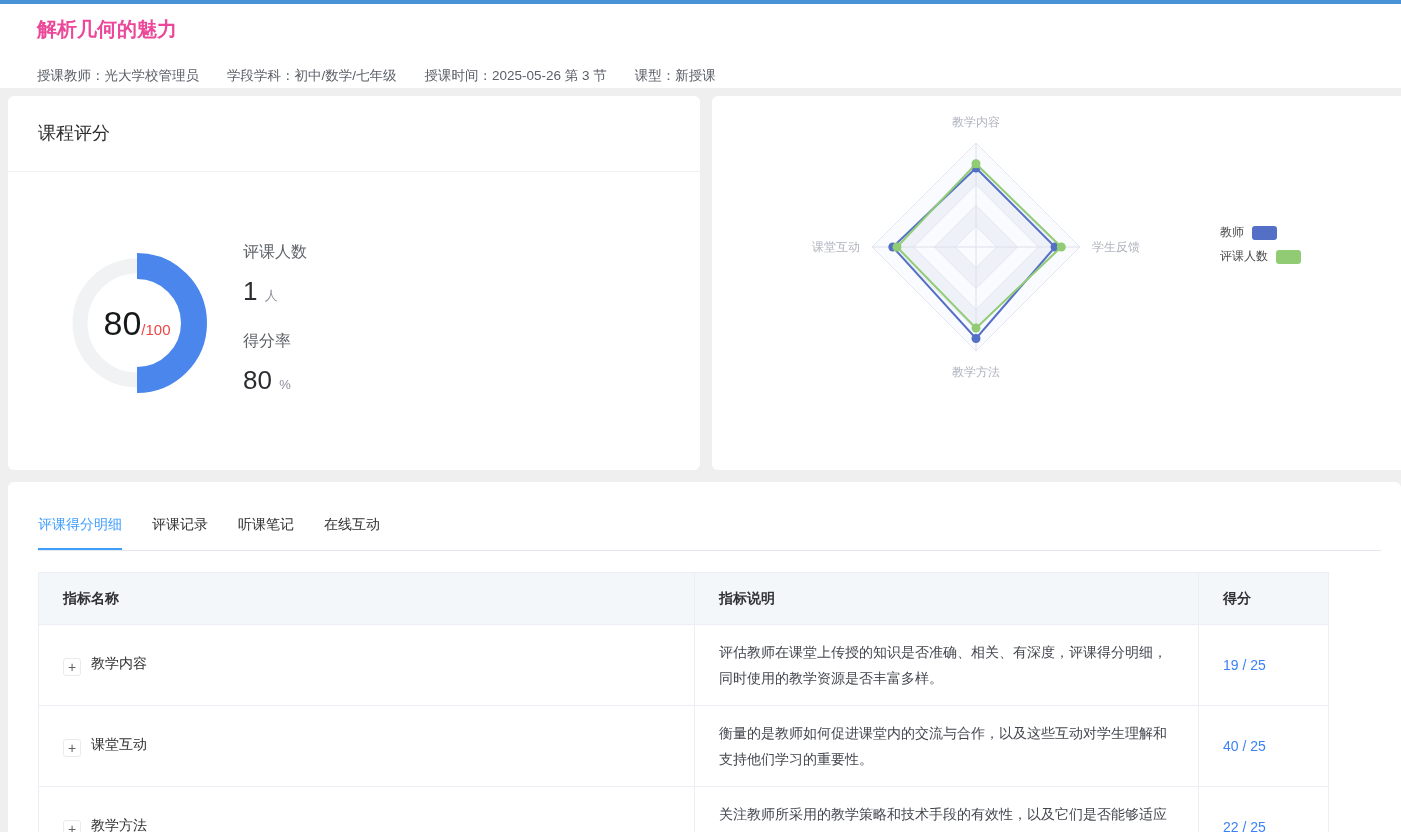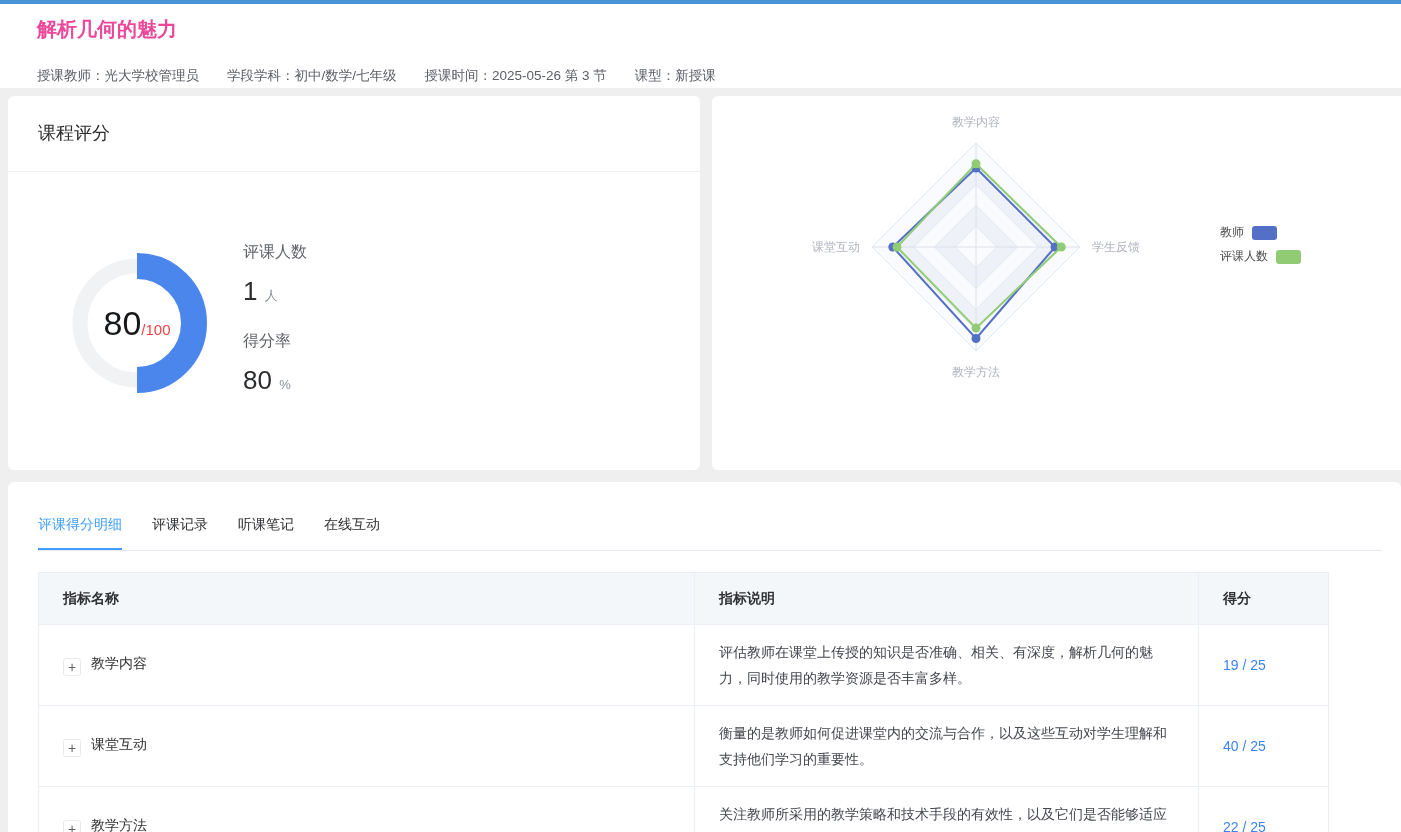--- a/index.html
+++ b/index.html
@@ -154,21 +154,21 @@
     <thead>
       <tr>
         <th>指标名称</th>
         <th>指标说明</th>
         <th>得分</th>
       </tr>
     </thead>
     <tbody id="table-body">
         <tr>
           <td class="cell-name"><span class="expand-box">+</span><span>教学内容</span></td>
-          <td class="cell-desc">评估教师在课堂上传授的知识是否准确、相关、有深度，解析几何的魅力，同时使用的教学资源是否丰富多样。</td>
+          <td class="cell-desc">评估教师在课堂上传授的知识是否准确、相关、有深度，评课得分明细，同时使用的教学资源是否丰富多样。</td>
           <td class="cell-score">19 / 25</td>
         </tr>
         <tr>
           <td class="cell-name"><span class="expand-box">+</span><span>课堂互动</span></td>
           <td class="cell-desc">衡量的是教师如何促进课堂内的交流与合作，以及这些互动对学生理解和支持他们学习的重要性。</td>
           <td class="cell-score">40 / 25</td>
         </tr>
         <tr>
           <td class="cell-name"><span class="expand-box">+</span><span>教学方法</span></td>
           <td class="cell-desc">关注教师所采用的教学策略和技术手段的有效性，以及它们是否能够适应不同的学习风格和需求。</td>

